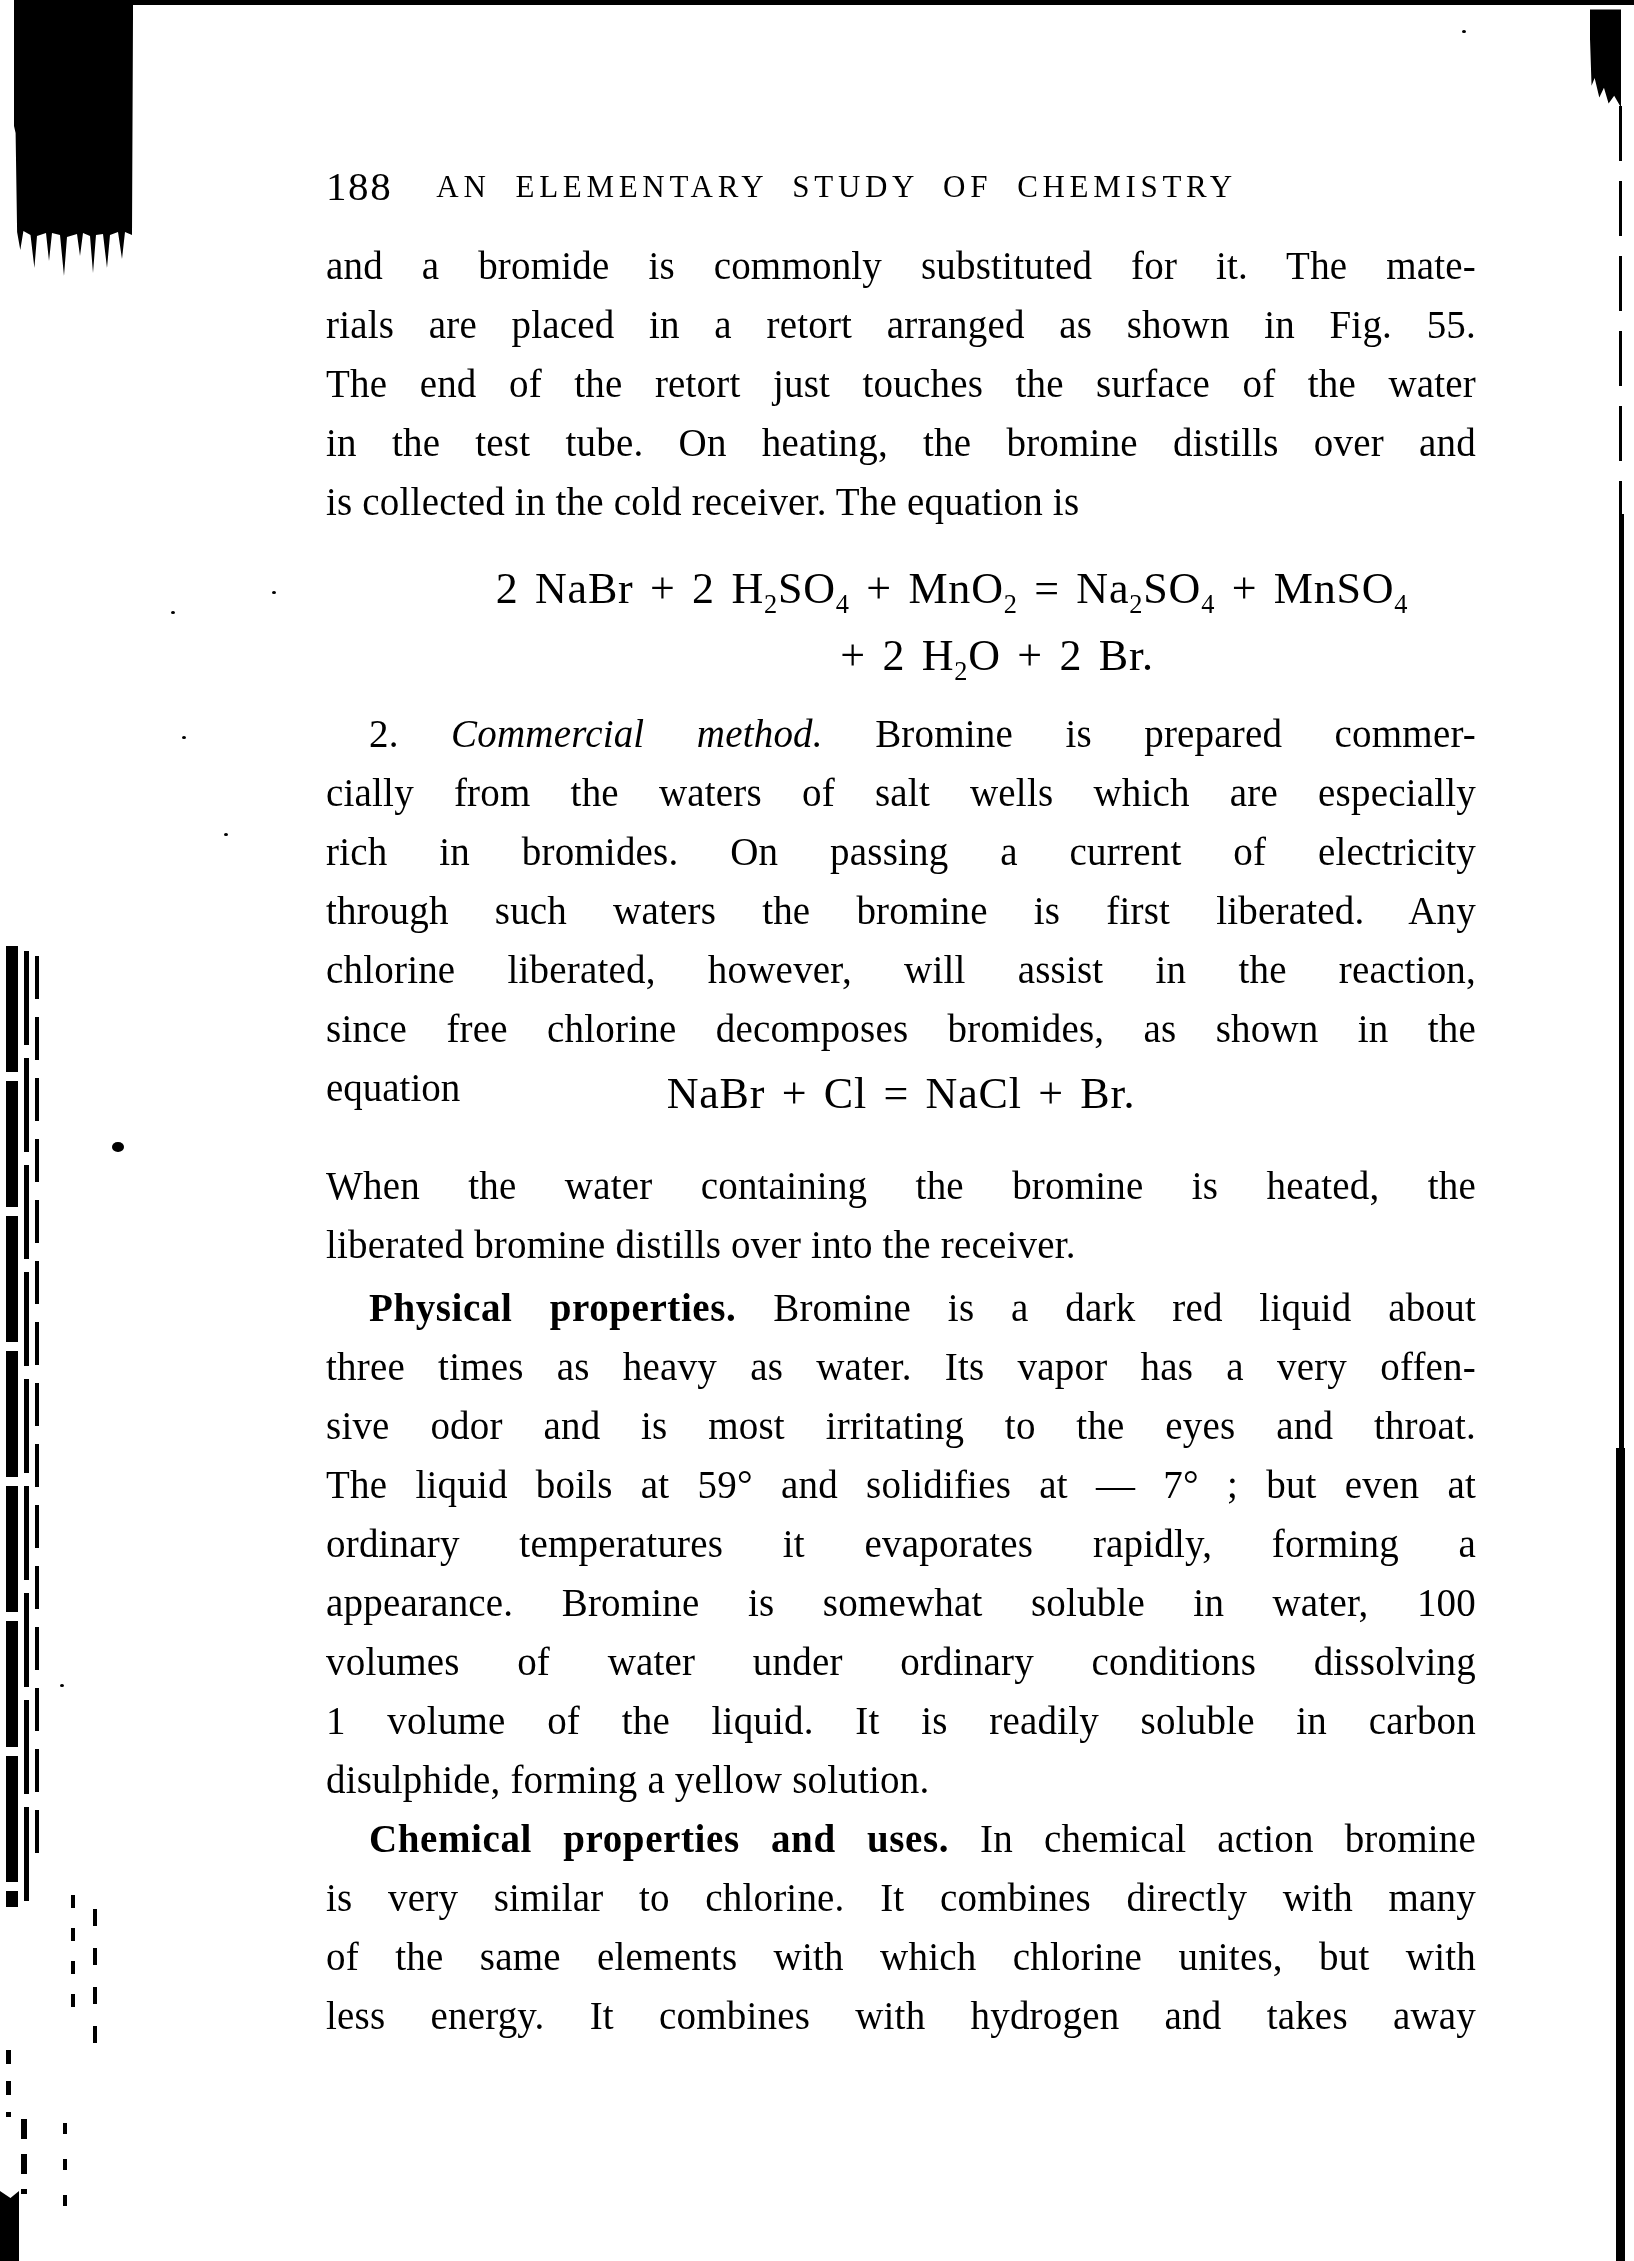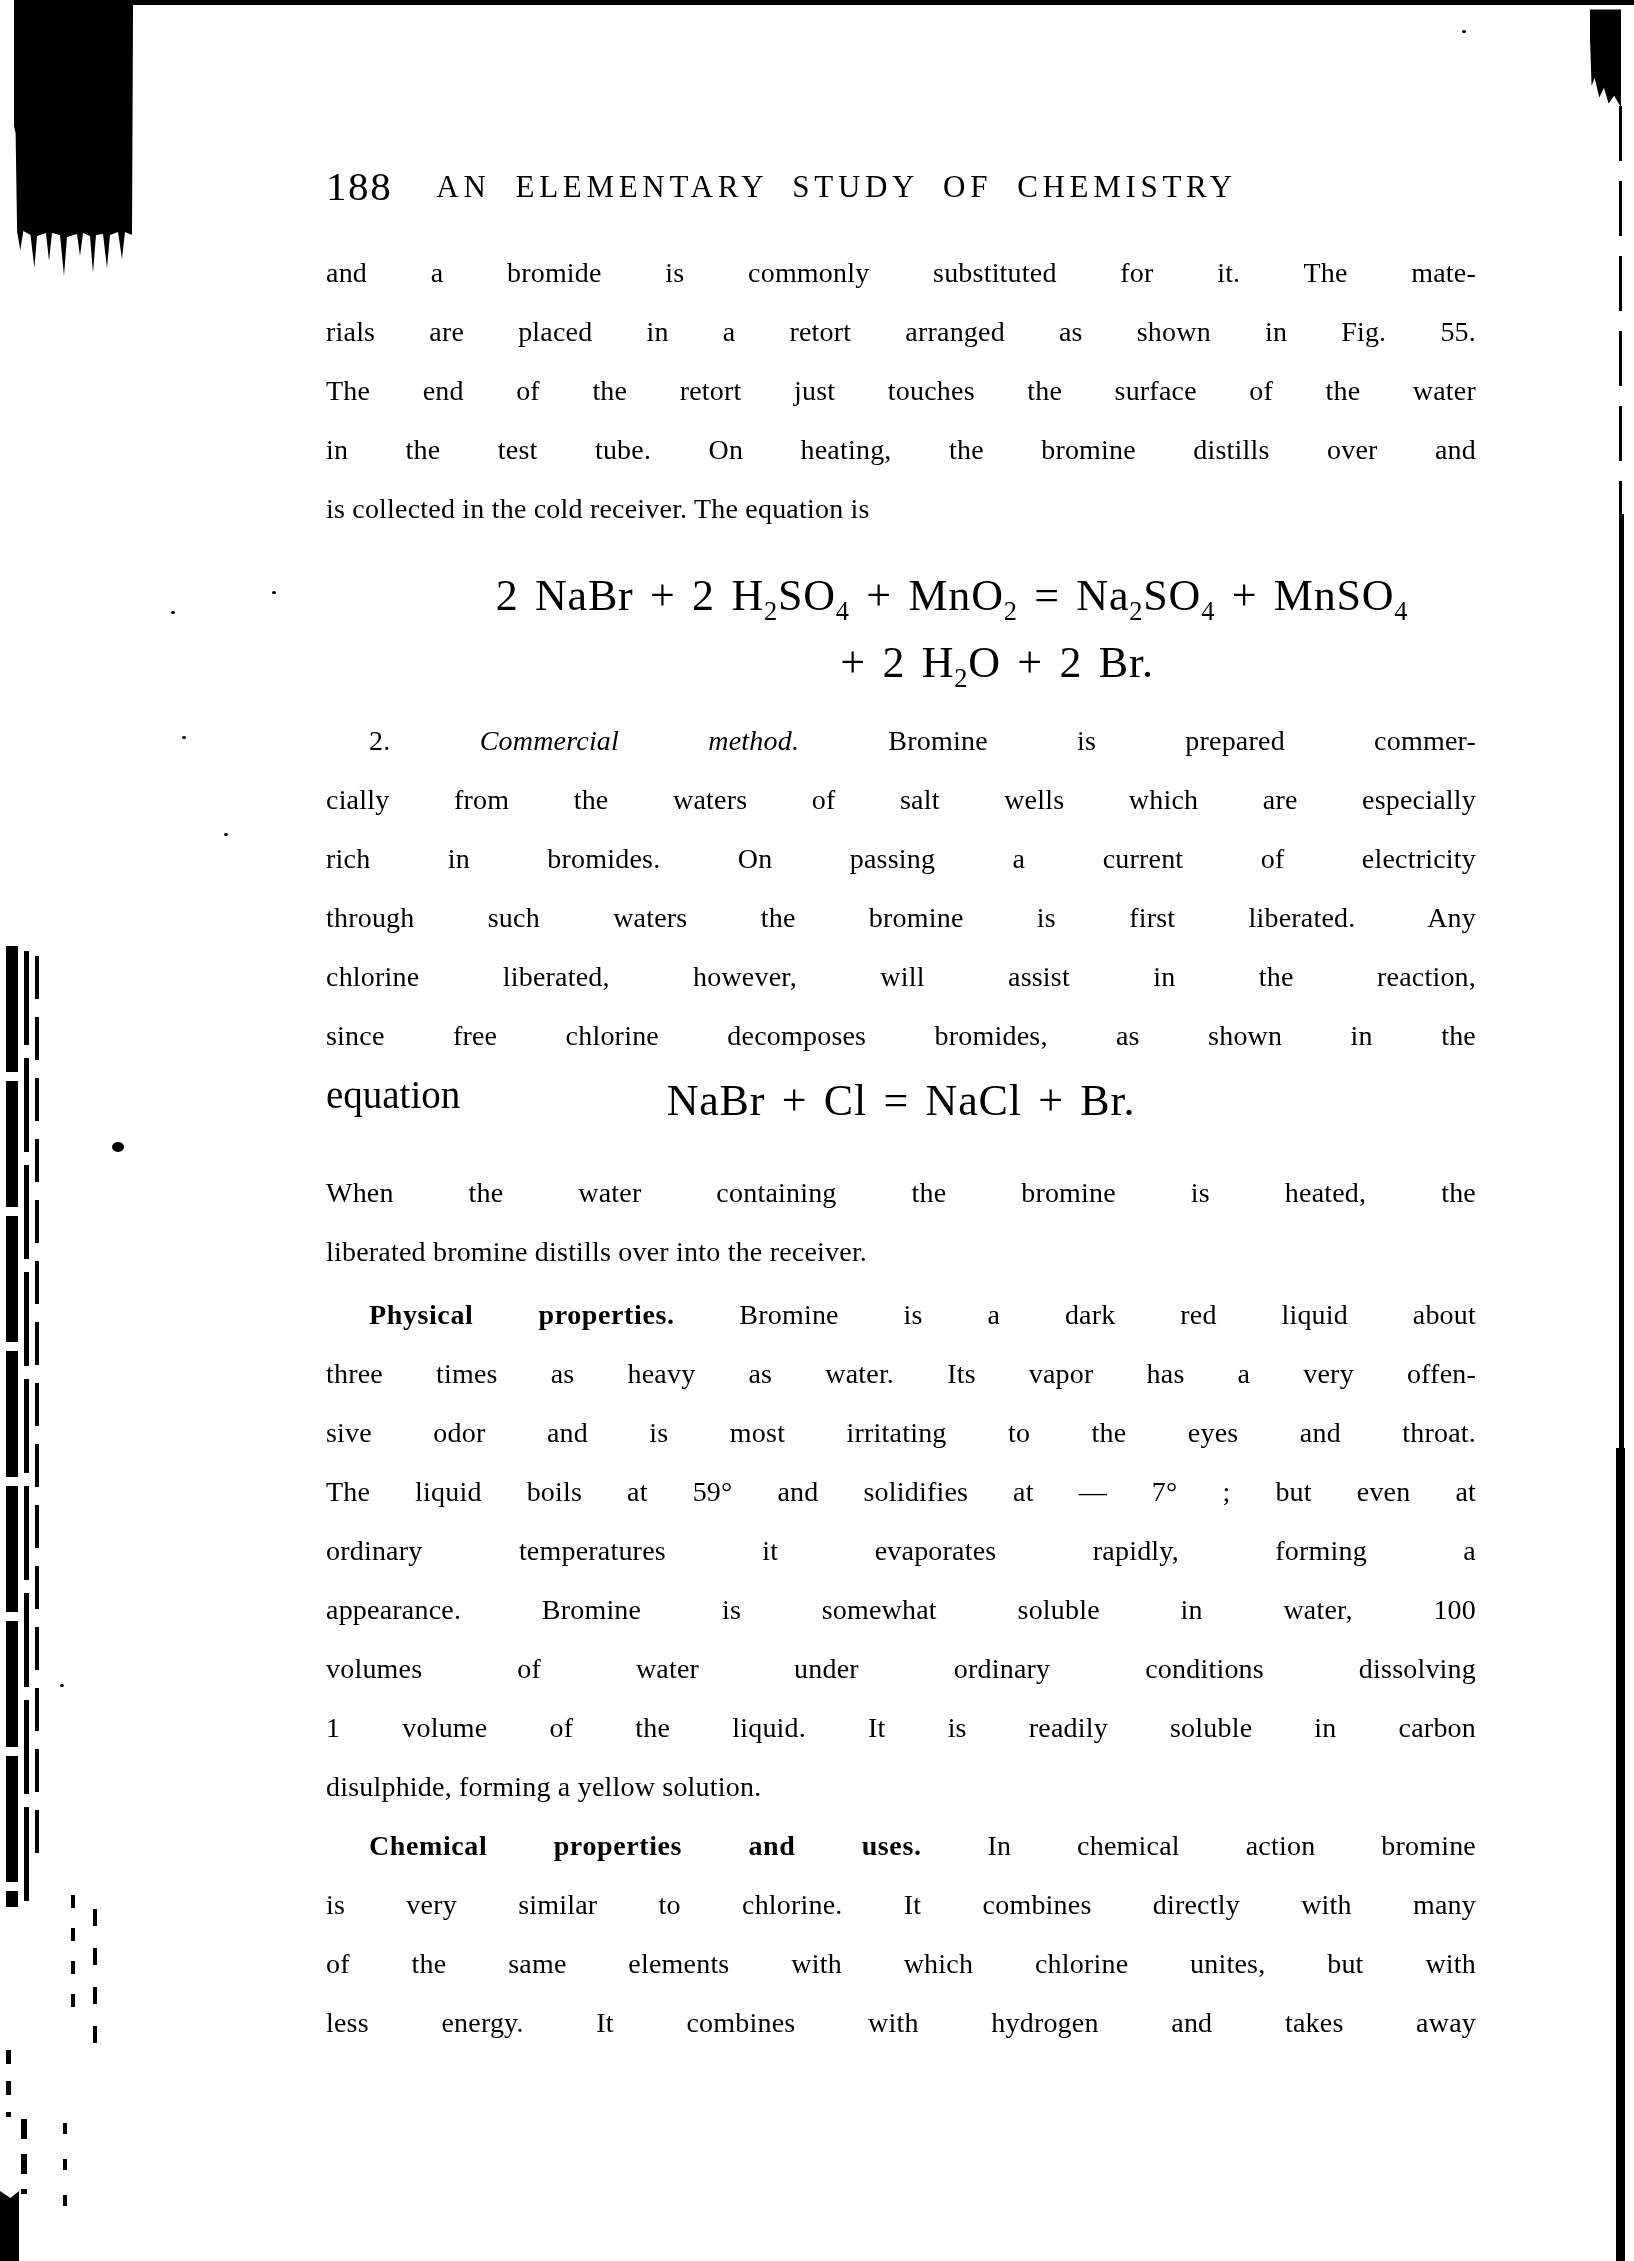--- a/index.html
+++ b/index.html
@@ -7,25 +7,25 @@
     position:relative;
     width:1635px;height:2261px;
     background:#ffffff;
     overflow:hidden;
     font-family:"Liberation Serif","DejaVu Serif",serif;
     color:#000;
   }
 
   
   .text-block{position:absolute;left:326px;top:161px;width:1150px;}
-  .header{display:flex;align-items:center;height:51px;line-height:51px;margin-bottom:31px;white-space:nowrap;}
+  .header{display:flex;align-items:center;height:51px;line-height:51px;margin-bottom:24px;white-space:nowrap;}
   .header .num{font-size:41px;letter-spacing:1.6px;}
   .header .title{font-size:31px;letter-spacing:4.7px;word-spacing:12.6px;margin-left:44px;}
 
-  .line{height:59px;line-height:59px;font-size:28px;letter-spacing:0.2px;white-space:normal;}
+  .line{height:59px;line-height:59px;font-size:39px;letter-spacing:0.2px;white-space:normal;}
   .justify{text-align:justify;text-align-last:justify;}
   .indent{text-indent:43px;}
   .seg-i{font-style:italic;font-family:Liberation Serif, serif;}
   .seg-b{font-weight:700;letter-spacing:0.6px;}
   sub.seg-s{font-size:60%;line-height:0;}
 
   .b-eq1{margin:23.5px 0 15.7px 0;text-align:center;}
   .b-eq1 .eq-line{height:67px;line-height:67px;font-size:44px;letter-spacing:0.8px;word-spacing:4.7px;}
   .b-eq1 .eq-line:nth-child(1){padding-left:102px;}
   .b-eq1 .eq-line:nth-child(2){padding-left:192px;}

